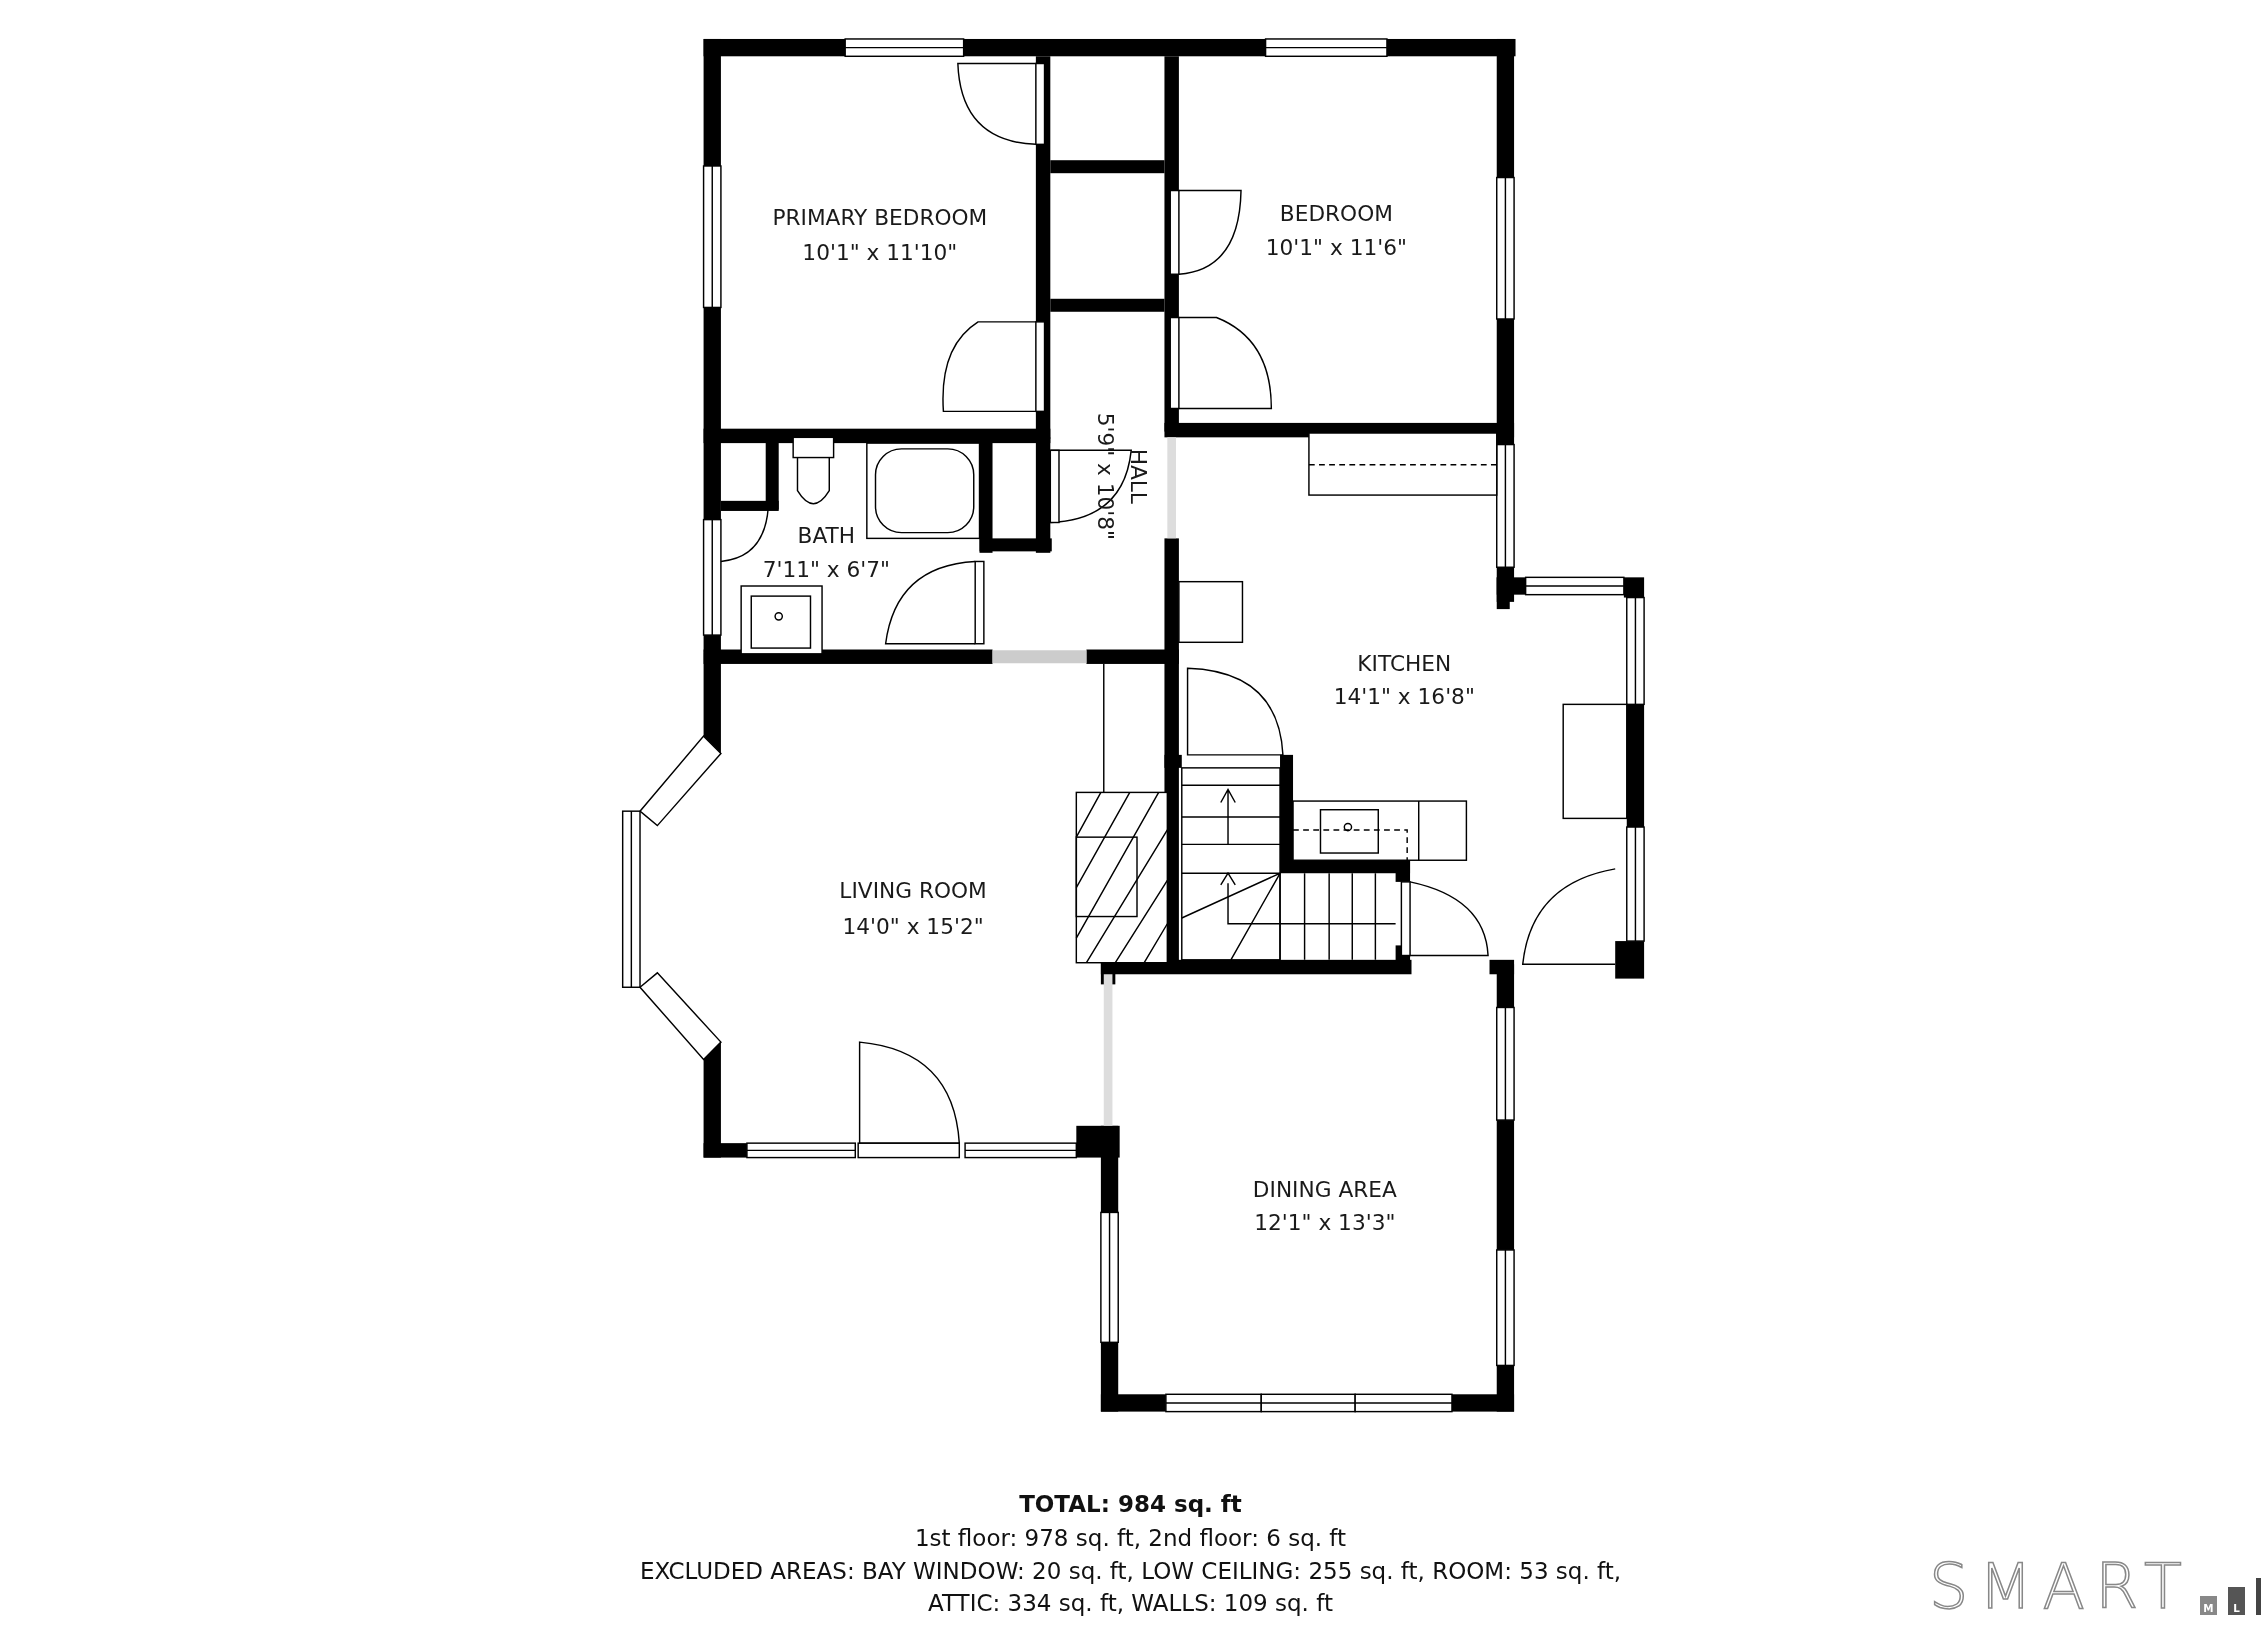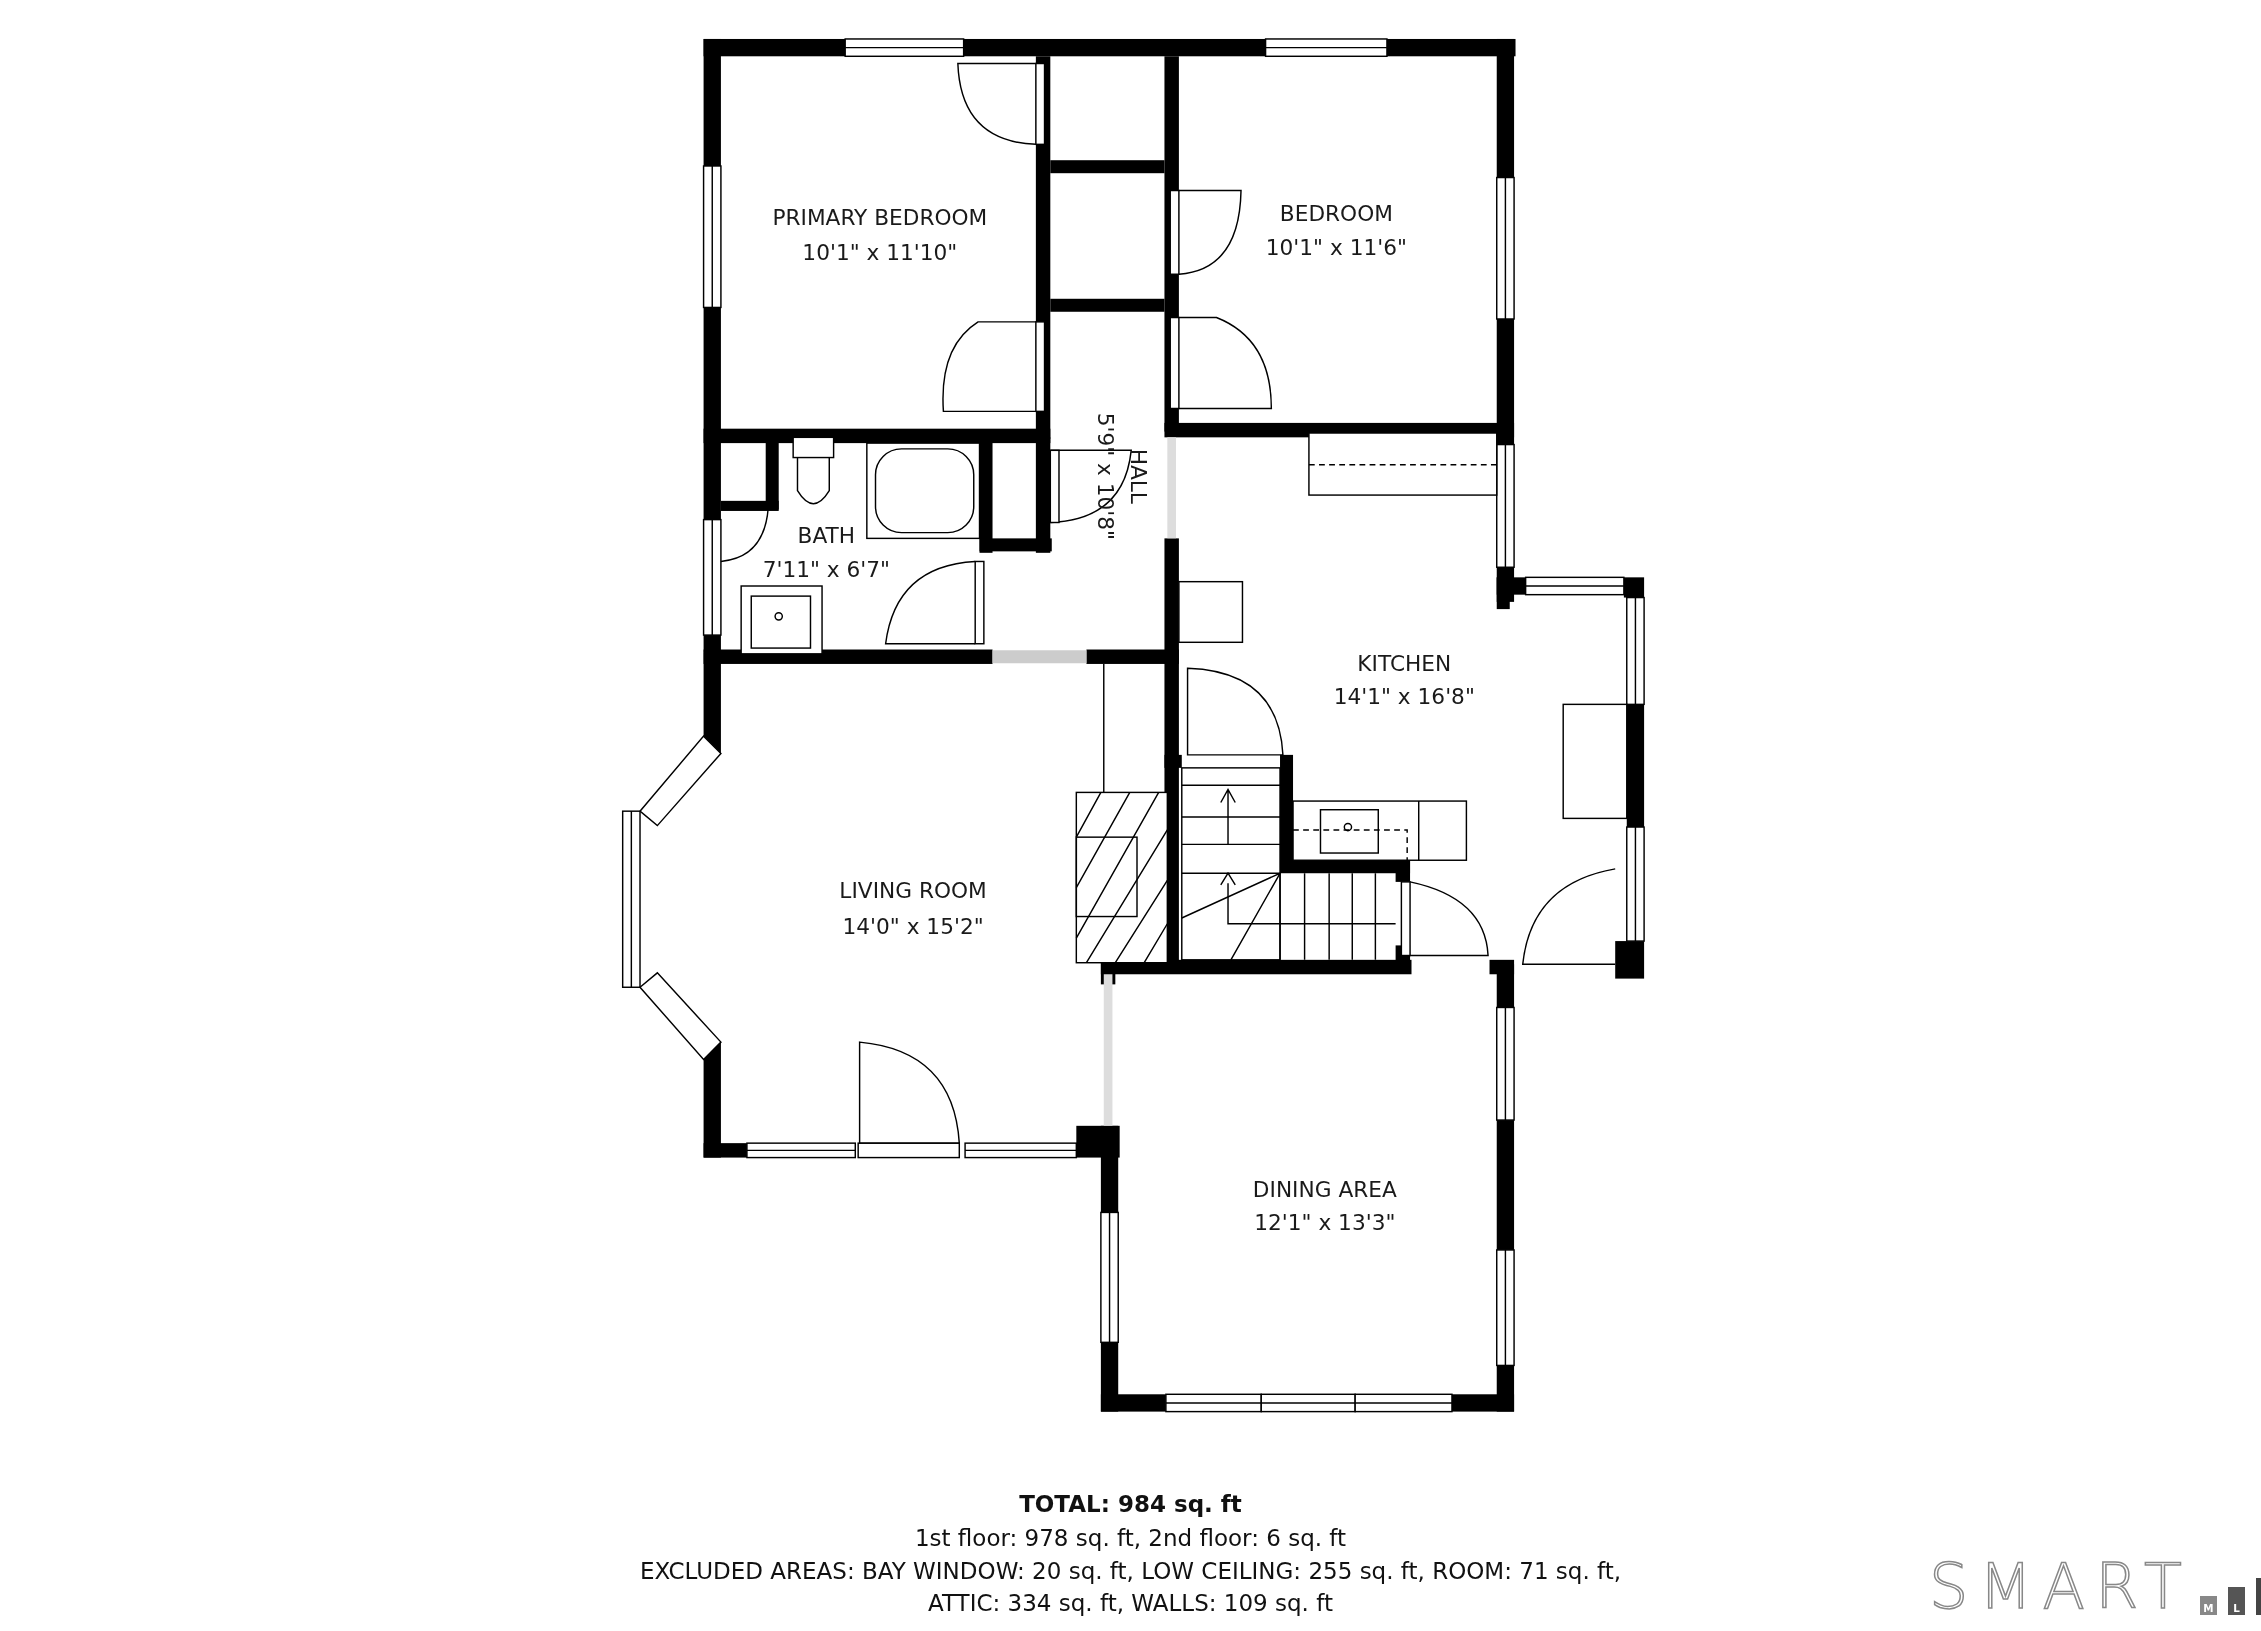--- a/index.html
+++ b/index.html
@@ -206,21 +206,21 @@
     <text class="lbl" x="972" y="488">14'1" x 16'8"</text>
     <text class="lbl" x="632" y="622">LIVING ROOM</text>
     <text class="lbl" x="632" y="647">14'0" x 15'2"</text>
     <text class="lbl" x="917" y="829">DINING AREA</text>
     <text class="lbl" x="917" y="852">12'1" x 13'3"</text>
   </g>
 </svg>
 
 <div class="summary sum-total">TOTAL: 984 sq. ft</div>
 <div class="summary sum-line sum-l1">1st floor: 978 sq. ft, 2nd floor: 6 sq. ft</div>
-<div class="summary sum-line sum-l2">EXCLUDED AREAS: BAY WINDOW: 20 sq. ft, LOW CEILING: 255 sq. ft, ROOM: 71 sq. ft,</div>
+<div class="summary sum-line sum-l2">EXCLUDED AREAS: BAY WINDOW: 20 sq. ft, LOW CEILING: 255 sq. ft, ROOM: 53 sq. ft,</div>
 <div class="summary sum-line sum-l3">ATTIC: 334 sq. ft, WALLS: 109 sq. ft</div>
 
 <div class="logo">
   <span class="logo-text">SMART</span>
   <div class="logo-bars">
     <div class="logo-bar" style="height:19px;background:#888888">M</div>
     <div class="logo-bar" style="height:28px;background:#555555">L</div>
     <div class="logo-bar" style="height:37px;background:#444444">S</div>
   </div>
 </div>

